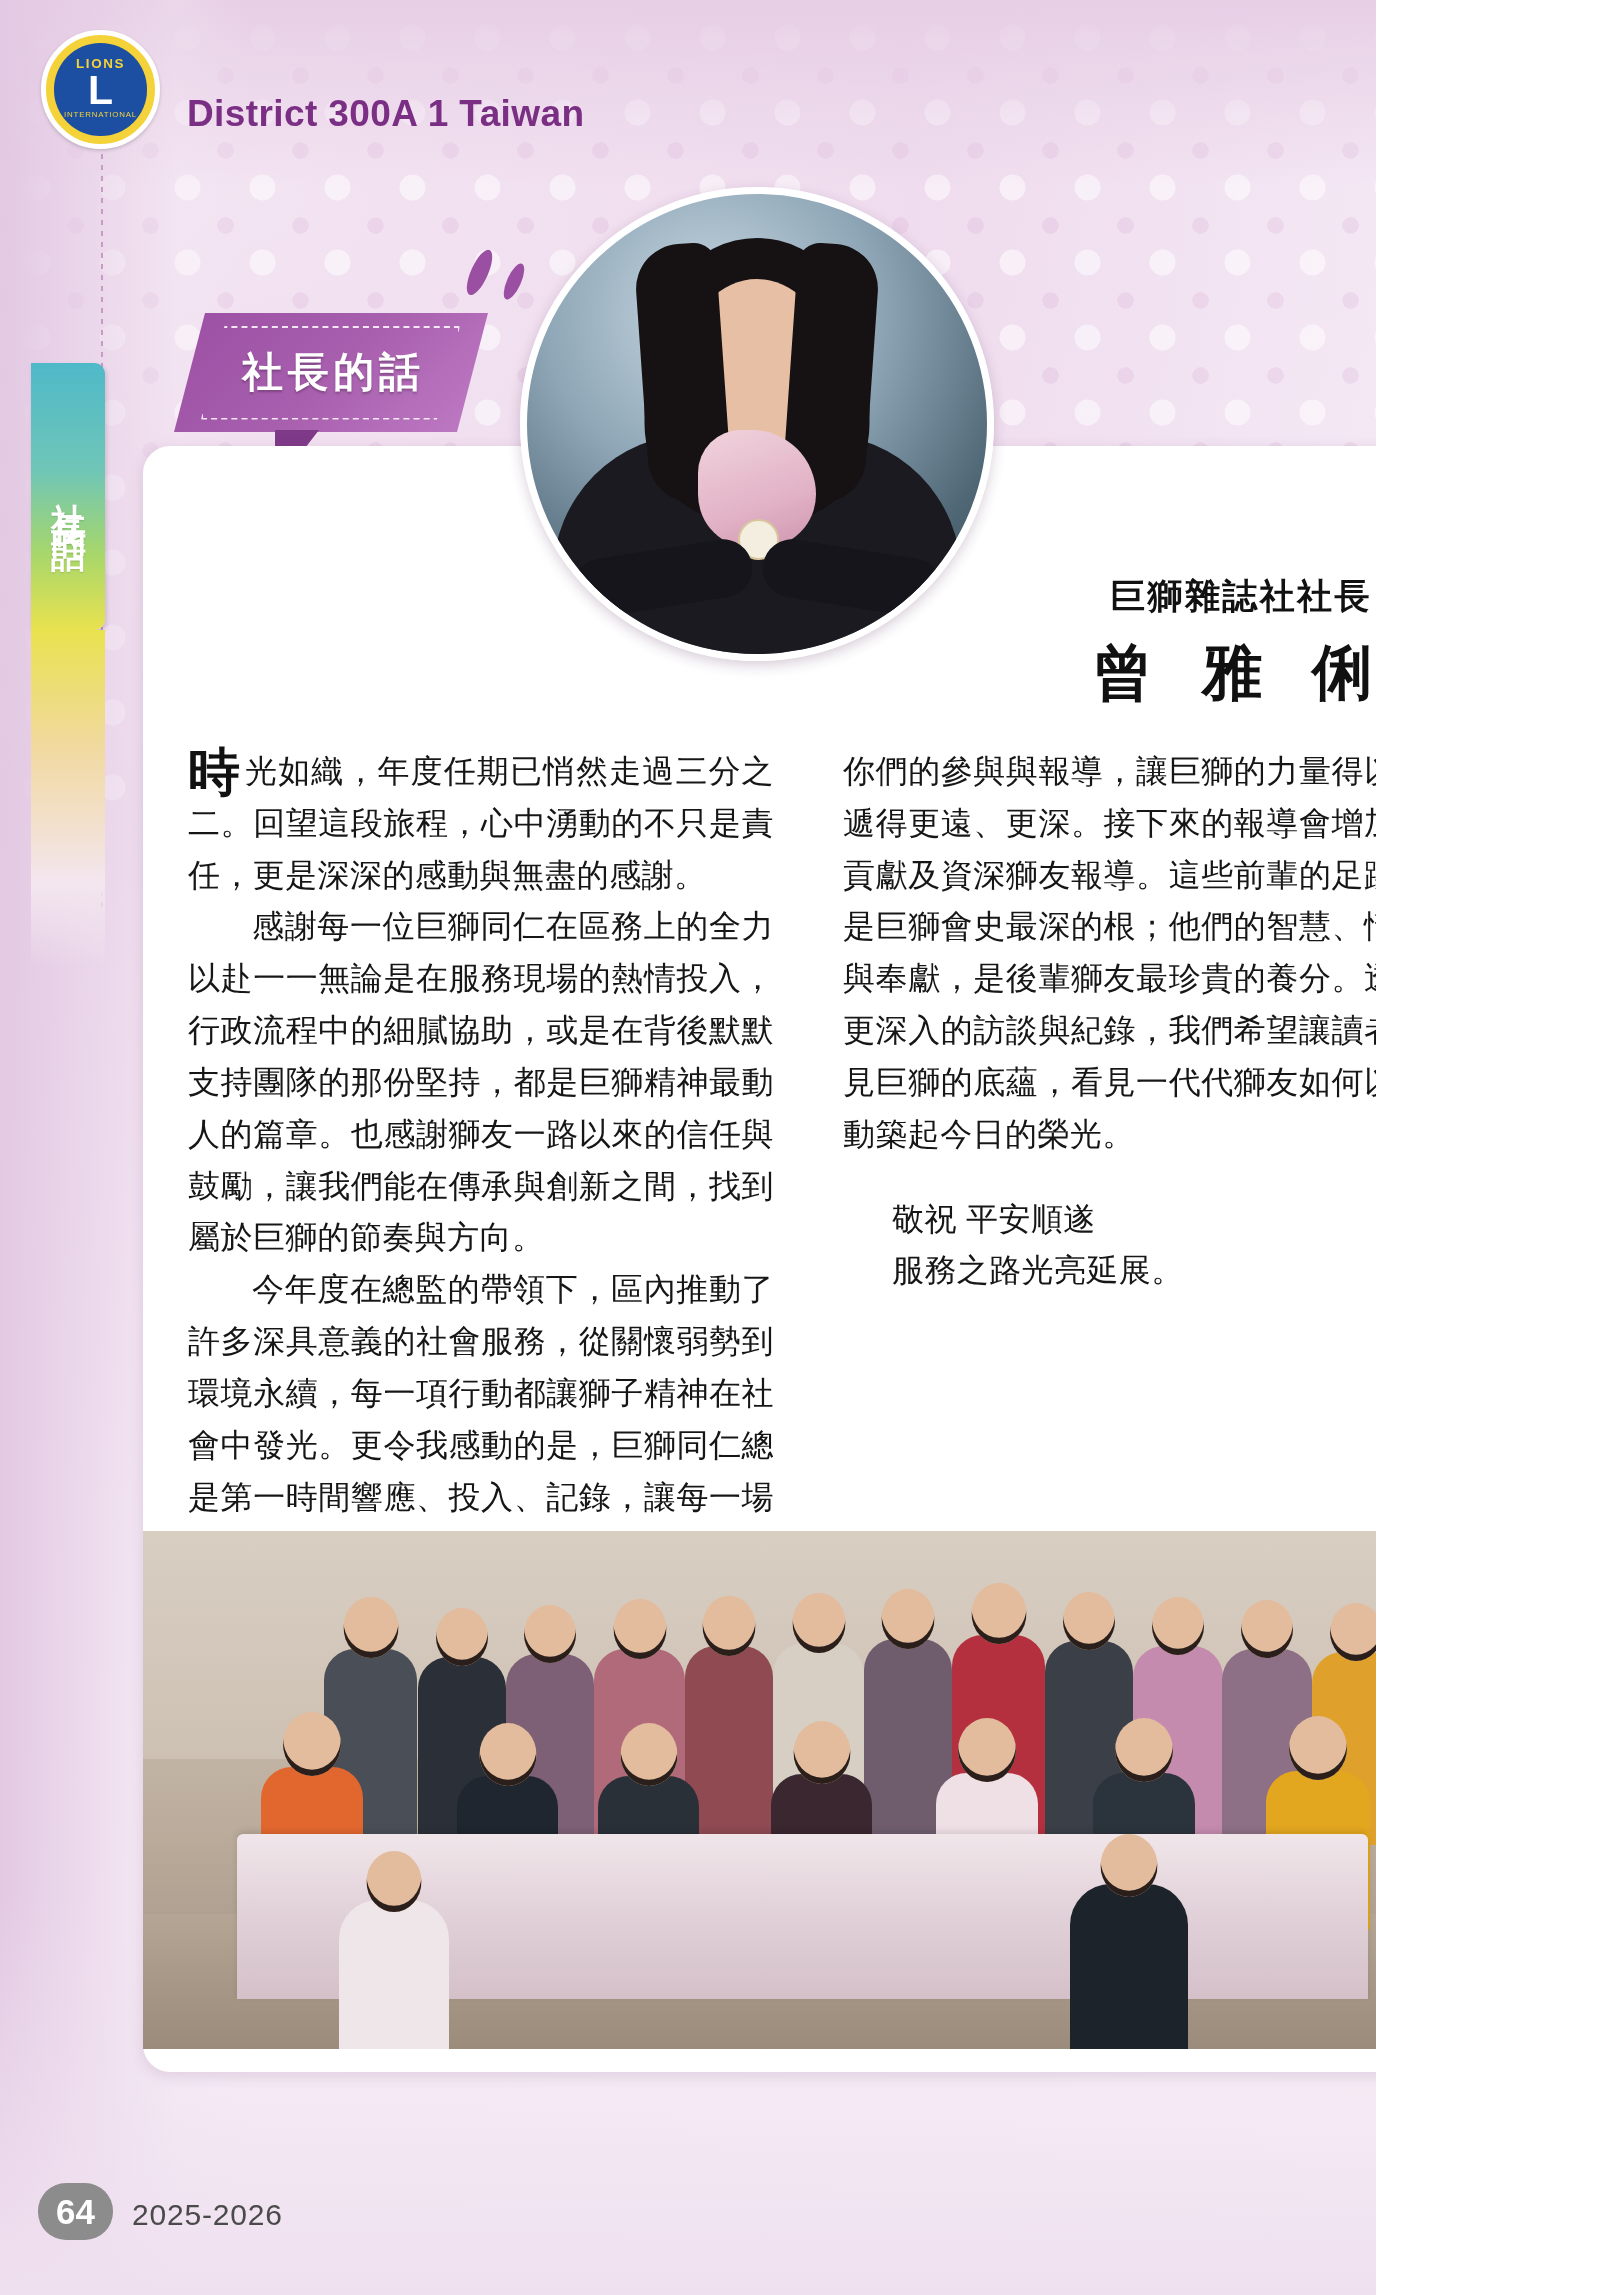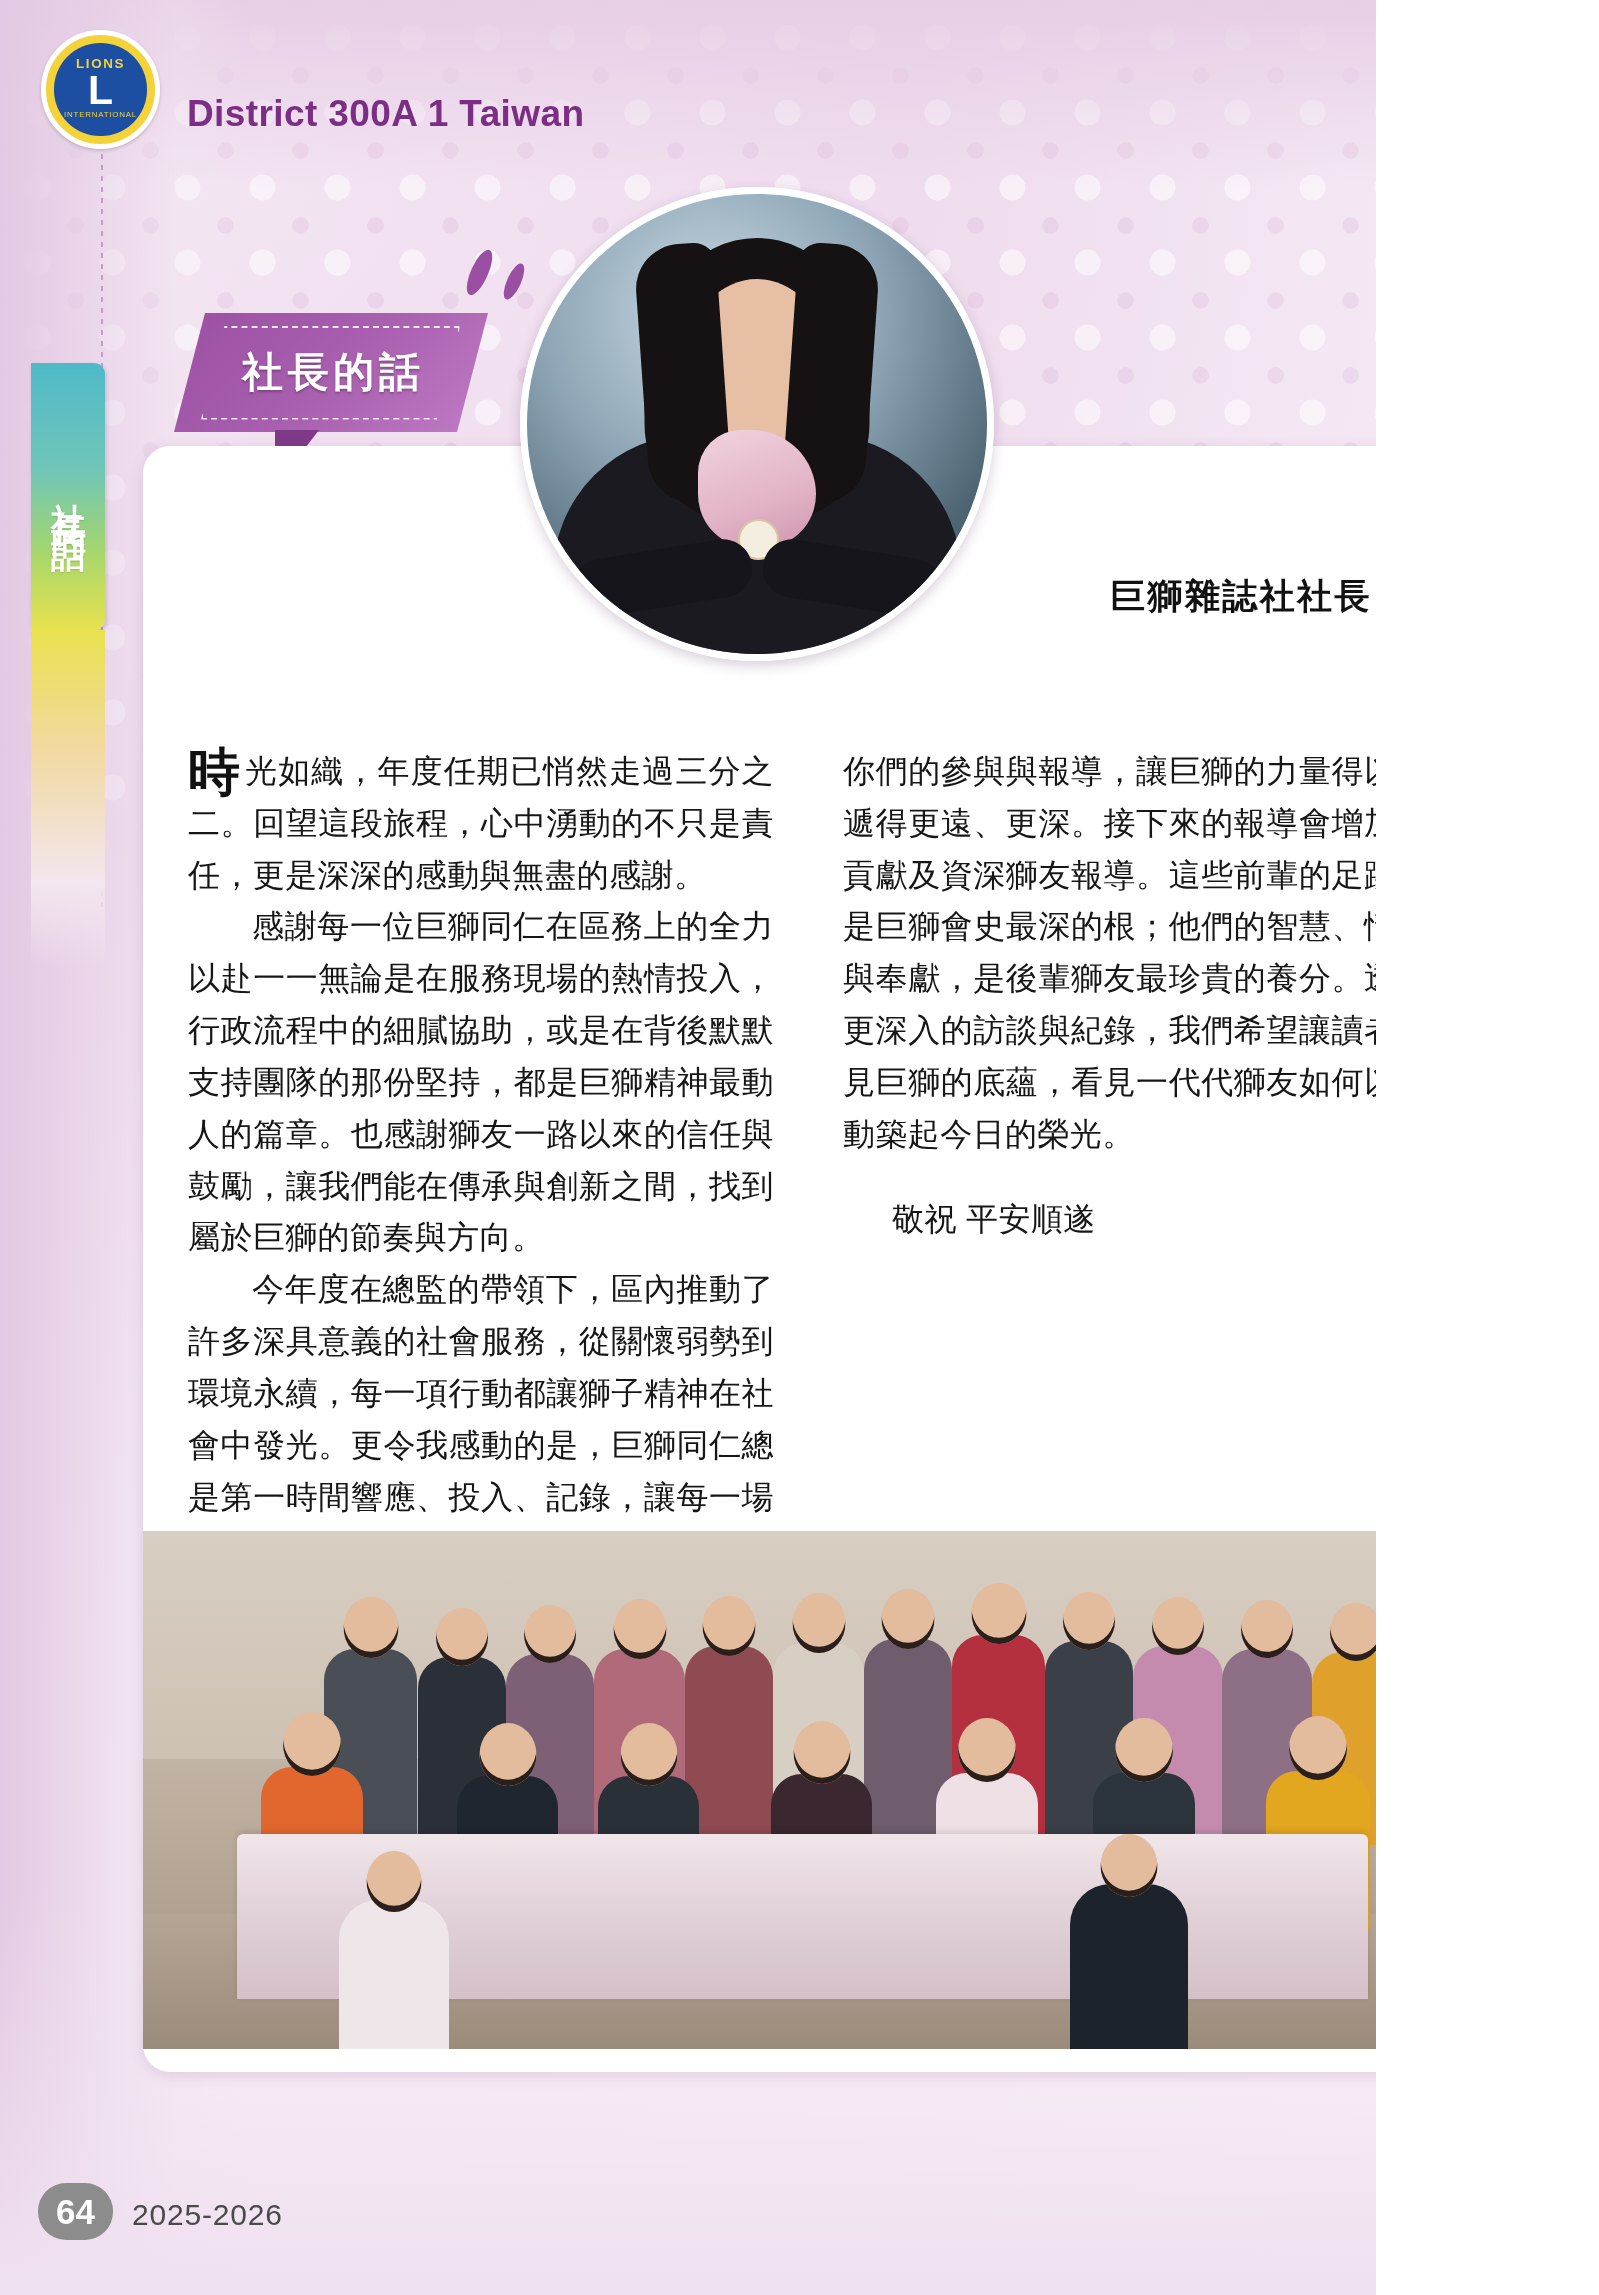--- a/index.html
+++ b/index.html
@@ -356,32 +356,34 @@
     <div class="hair-front-l"></div>
     <div class="hair-front-r"></div>
     <div class="scarf"></div>
     <div class="badge"></div>
     <div class="arm-l"></div>
     <div class="arm-r"></div>
   </div>
 
   <div id="title-block">
     <div id="title-role">巨獅雜誌社社長</div>
+    <div id="title-name">曾 雅 俐</div>
   </div>
 
   <div id="cols">
     <div class="col">
       <p><span class="dropcap">時</span><span>光如織，年度任期已悄然走過三分之二。回望這段旅程，心中湧動的不只是責任，更是深深的感動與無盡的感謝。</span></p>
       <p class="indent">感謝每一位巨獅同仁在區務上的全力以赴一一無論是在服務現場的熱情投入，行政流程中的細膩協助，或是在背後默默支持團隊的那份堅持，都是巨獅精神最動人的篇章。也感謝獅友一路以來的信任與鼓勵，讓我們能在傳承與創新之間，找到屬於巨獅的節奏與方向。</p>
       <p class="indent">今年度在總監的帶領下，區內推動了許多深具意義的社會服務，從關懷弱勢到環境永續，每一項行動都讓獅子精神在社會中發光。更令我感動的是，巨獅同仁總是第一時間響應、投入、記錄，讓每一場服務不僅被看見，更被珍惜。</p>
     </div>
     <div class="col">
       <p>你們的參與與報導，讓巨獅的力量得以傳遞得更遠、更深。接下來的報導會增加有貢獻及資深獅友報導。這些前輩的足跡，是巨獅會史最深的根；他們的智慧、情義與奉獻，是後輩獅友最珍貴的養分。透過更深入的訪談與紀錄，我們希望讓讀者看見巨獅的底蘊，看見一代代獅友如何以行動築起今日的榮光。</p>
       <div class="sig">
         <p>敬祝  平安順遂</p>
+        <p>服務之路光亮延展。</p>
       </div>
     </div>
   </div>
 
   <div id="photo">
     <div class="wall"></div>
     <div class="floor"></div>
 
     <div class="person" style="left:181px; top:118px; width:93px; height:196px; background:#4a4f57;">
         <div class="head" style="top:-52px;width:55px;height:61px;"></div>

